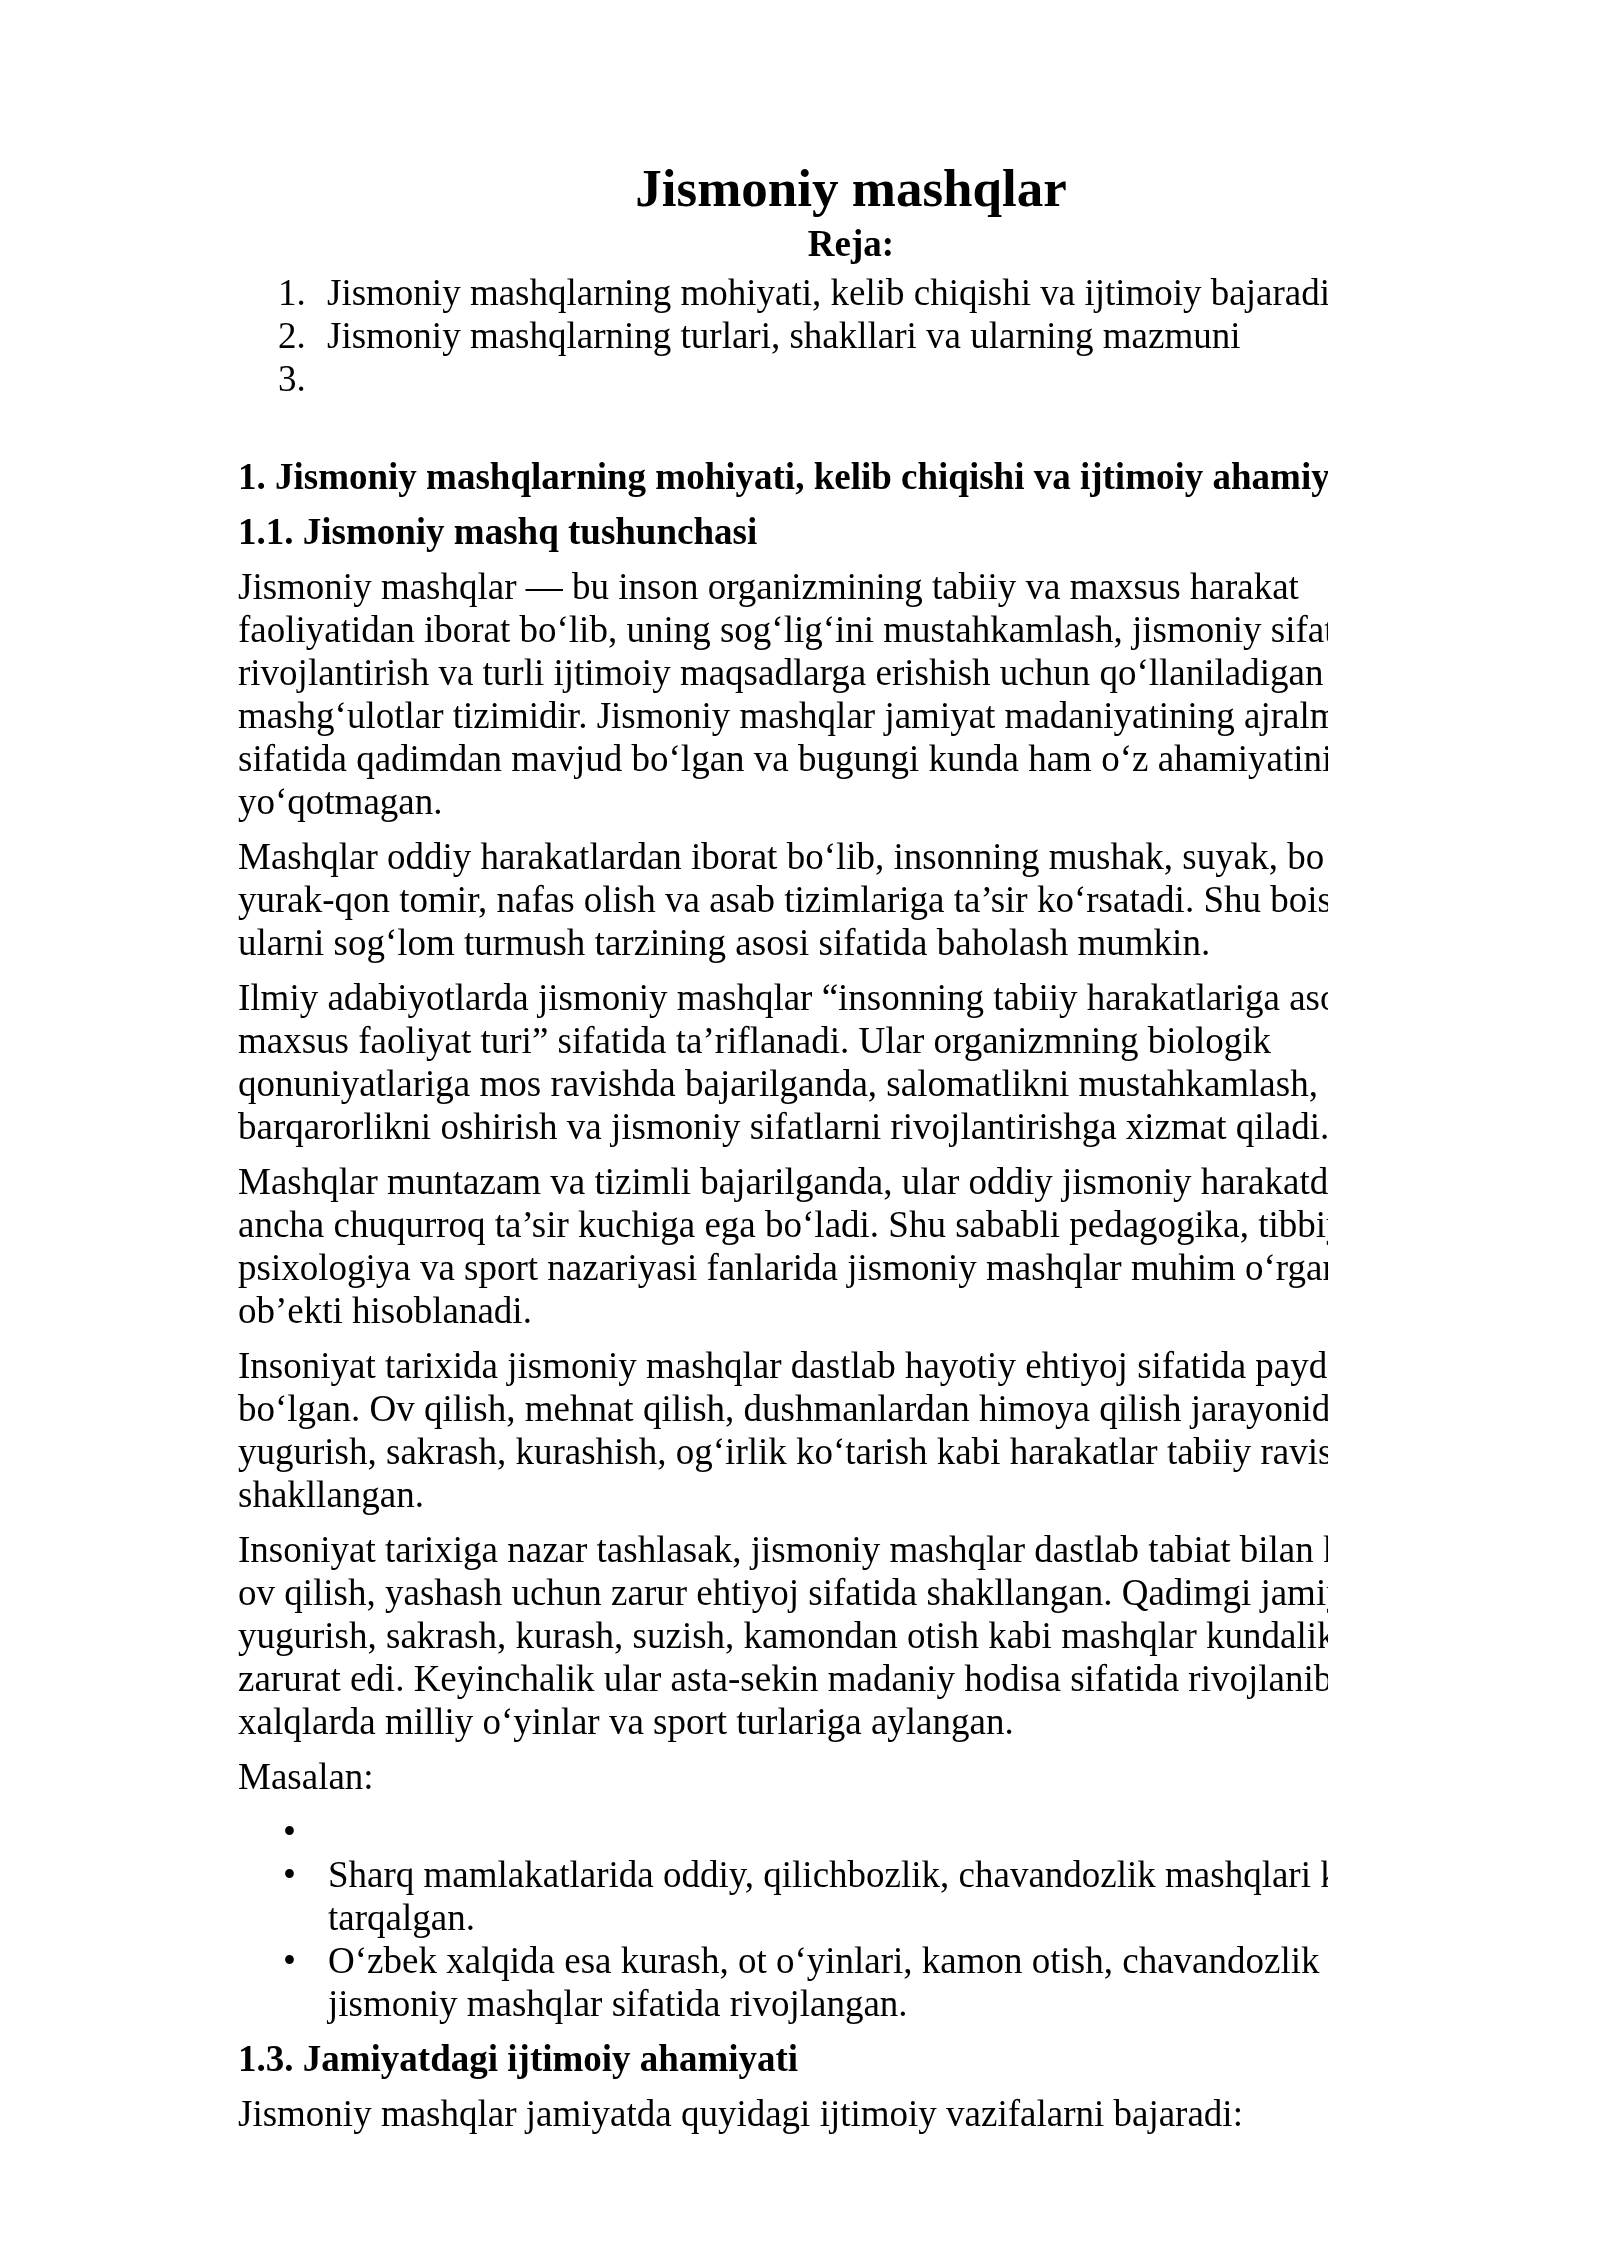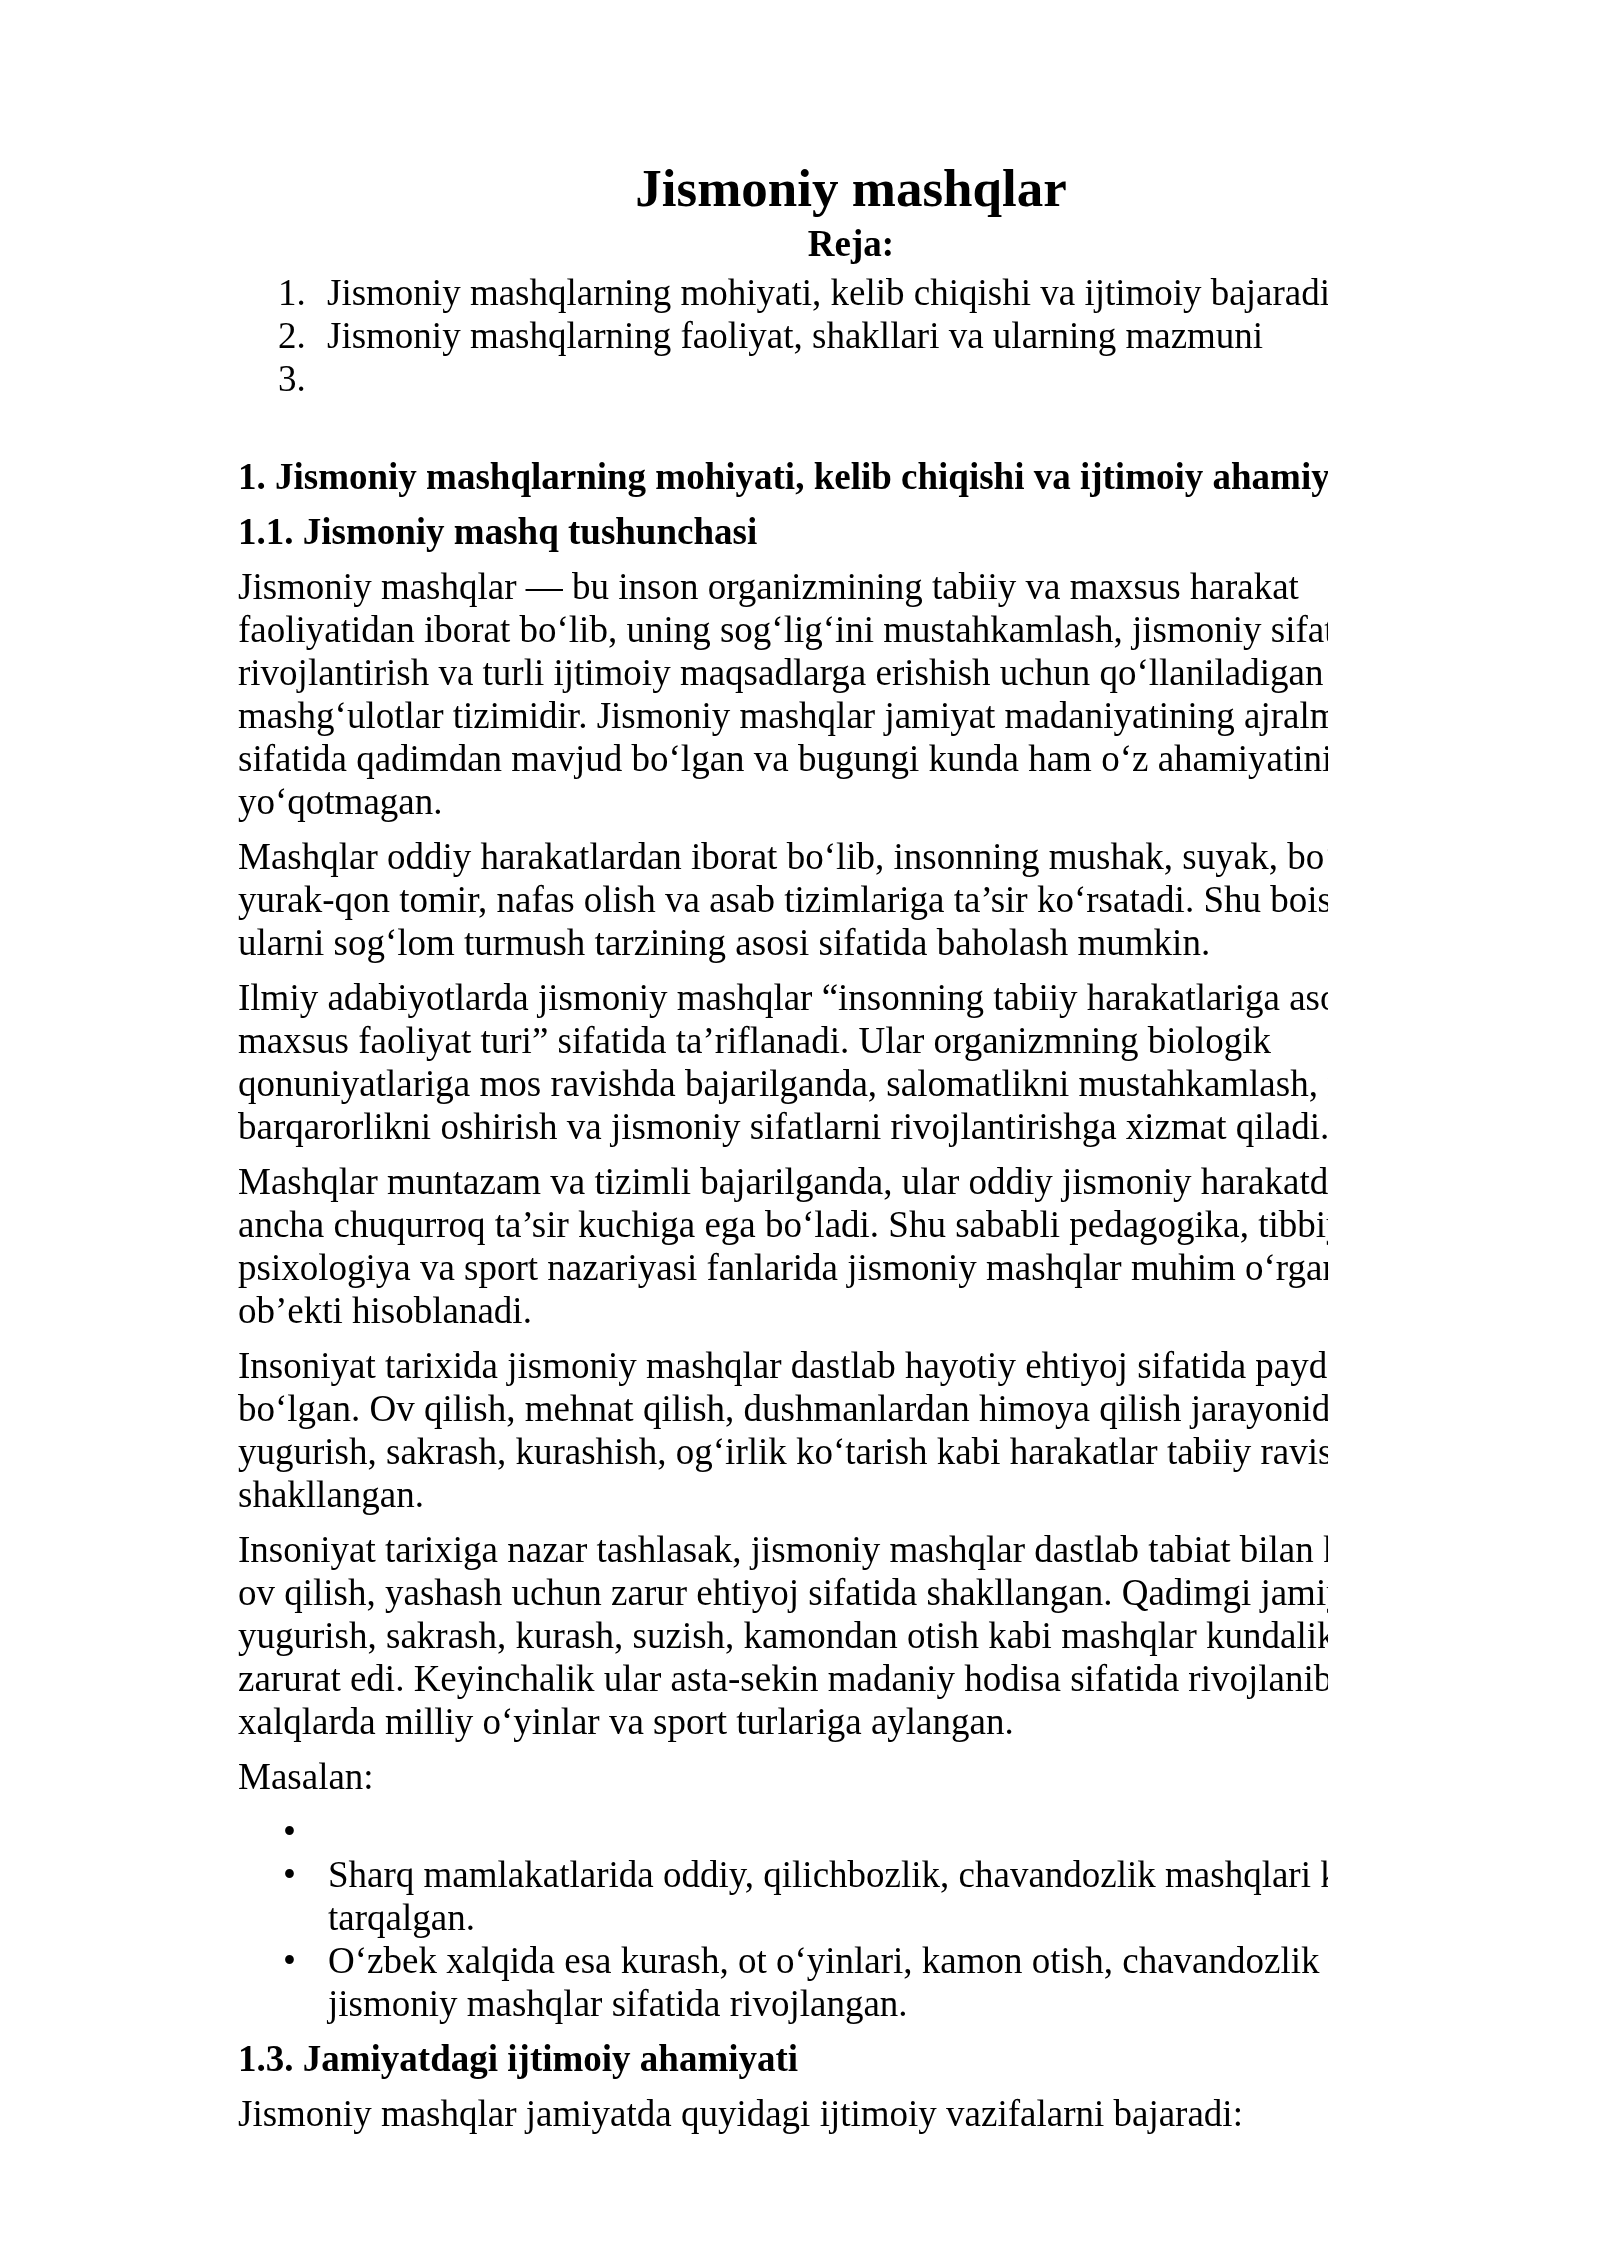--- a/index.html
+++ b/index.html
@@ -95,21 +95,21 @@
     <h1 class="doc-title">Jismoniy mashqlar</h1>
     <h2 class="reja-heading">Reja:</h2>
 
     <div class="numbered-list">
       <div class="list-row">
         <span class="num-marker">1.</span>
         <span class="list-text">Jismoniy mashqlarning mohiyati, kelib chiqishi va ijtimoiy bajaradi</span>
       </div>
       <div class="list-row">
         <span class="num-marker">2.</span>
-        <span class="list-text">Jismoniy mashqlarning faoliyat, shakllari va ularning mazmuni</span>
+        <span class="list-text">Jismoniy mashqlarning turlari, shakllari va ularning mazmuni</span>
       </div>
       <div class="list-row">
         <span class="num-marker">3.</span>
       </div>
     </div>
 
     <div class="gap-line"></div>
 
     <h3 class="section-heading">1. Jismoniy mashqlarning mohiyati, kelib chiqishi va ijtimoiy ahamiyati</h3>
     <h3 class="section-heading">1.1. Jismoniy mashq tushunchasi</h3>

